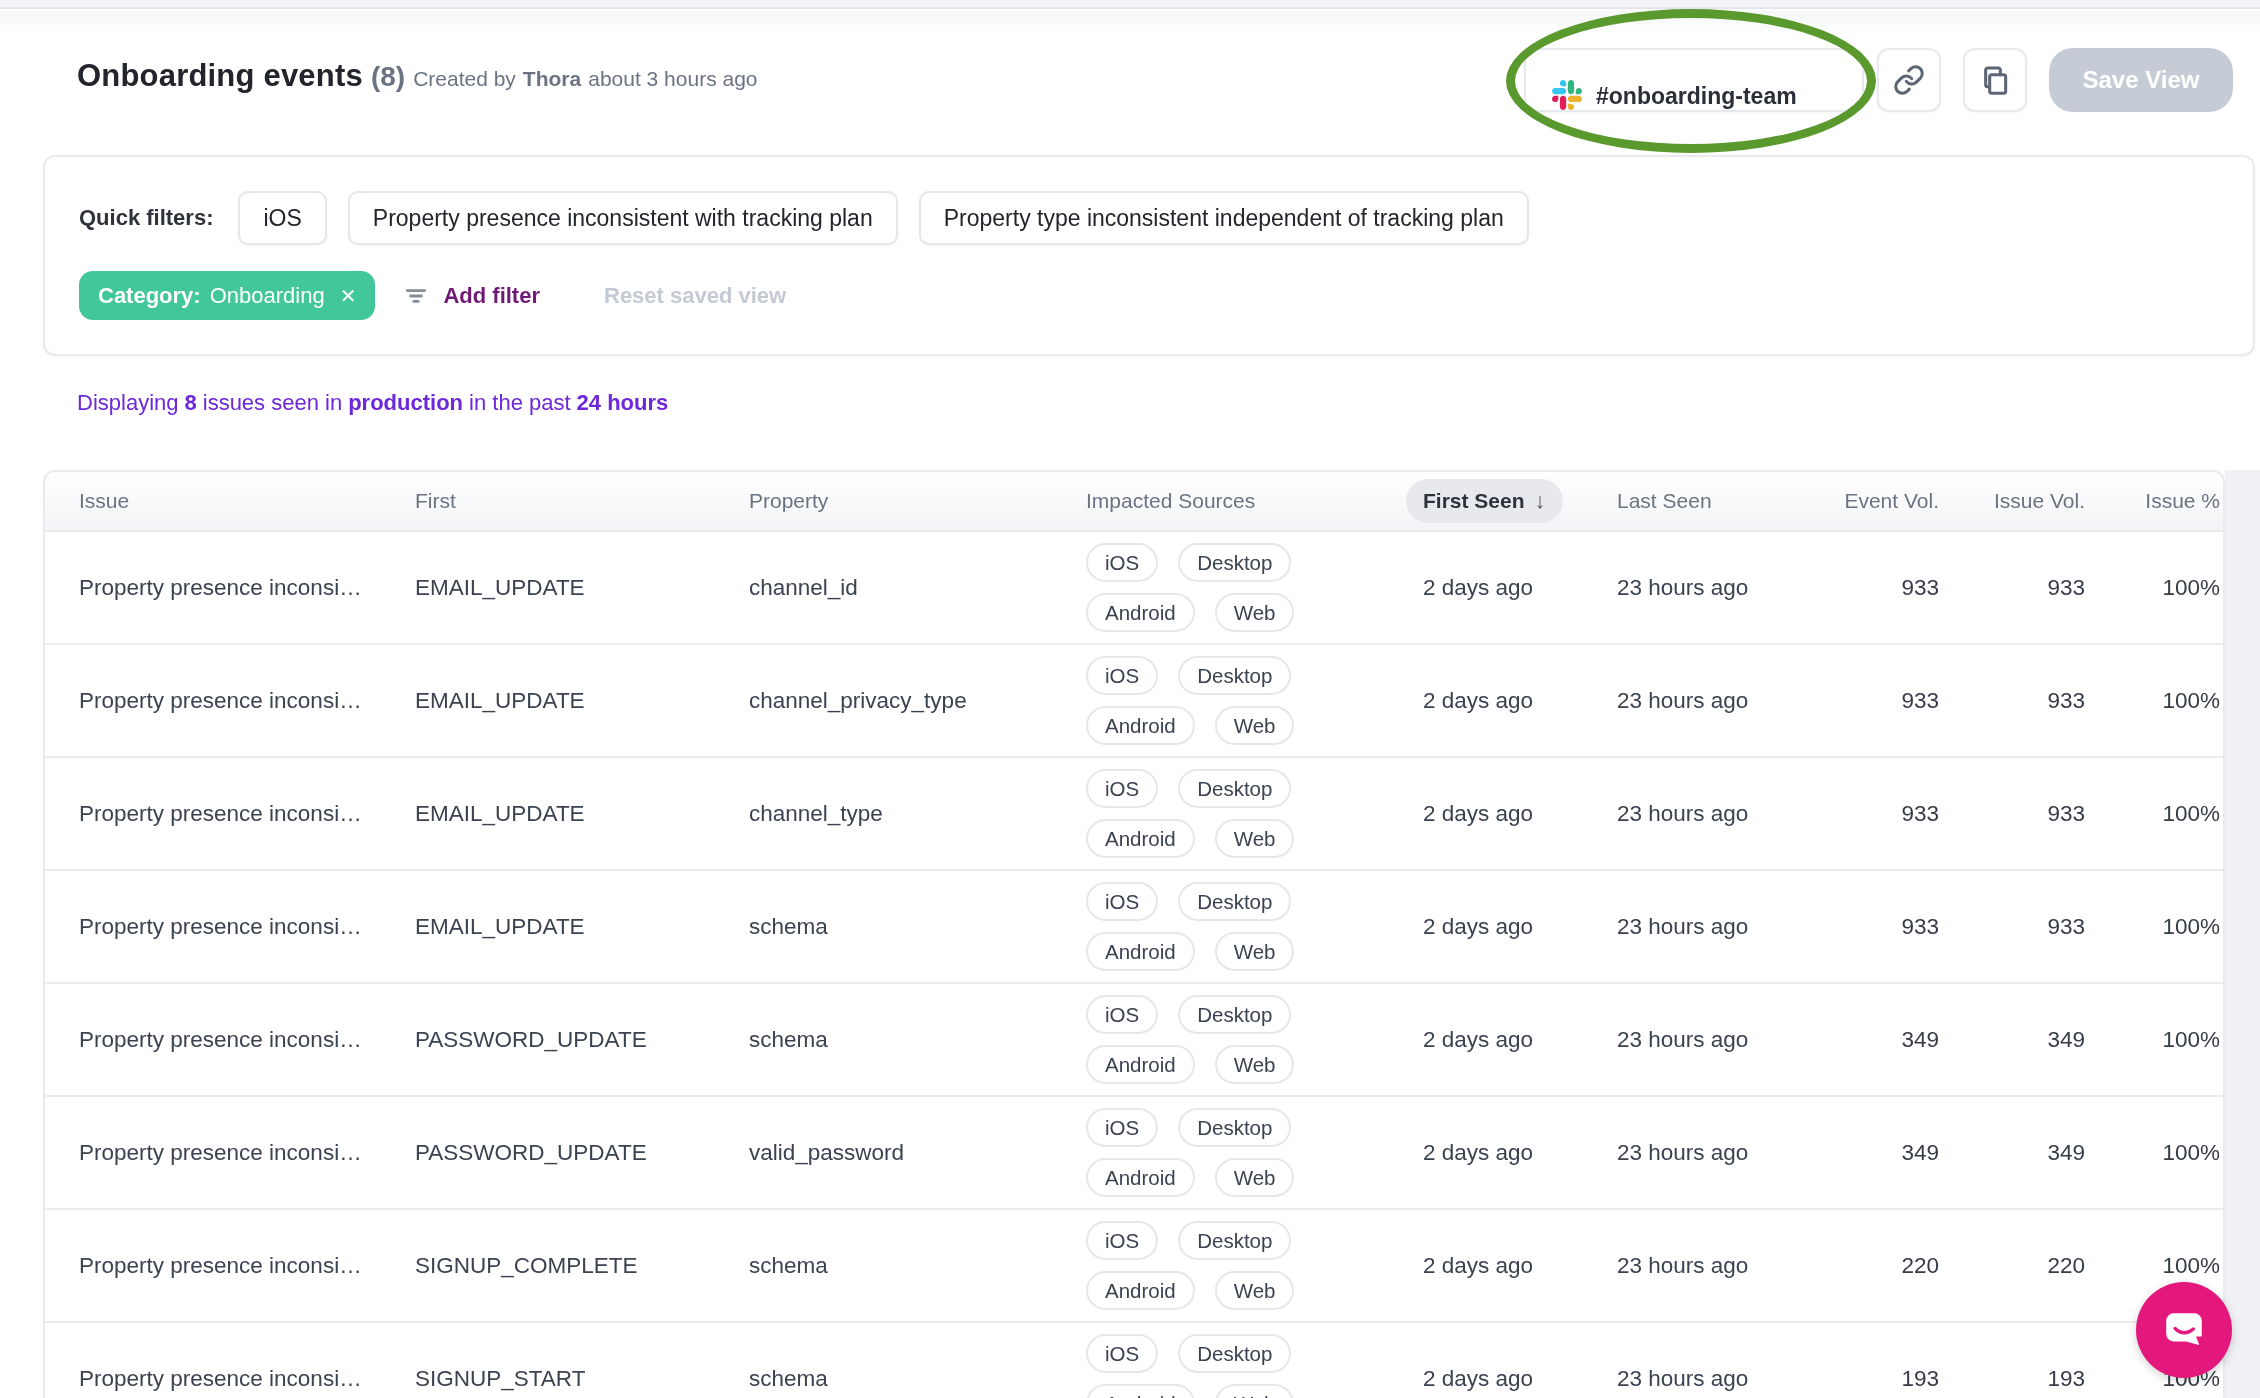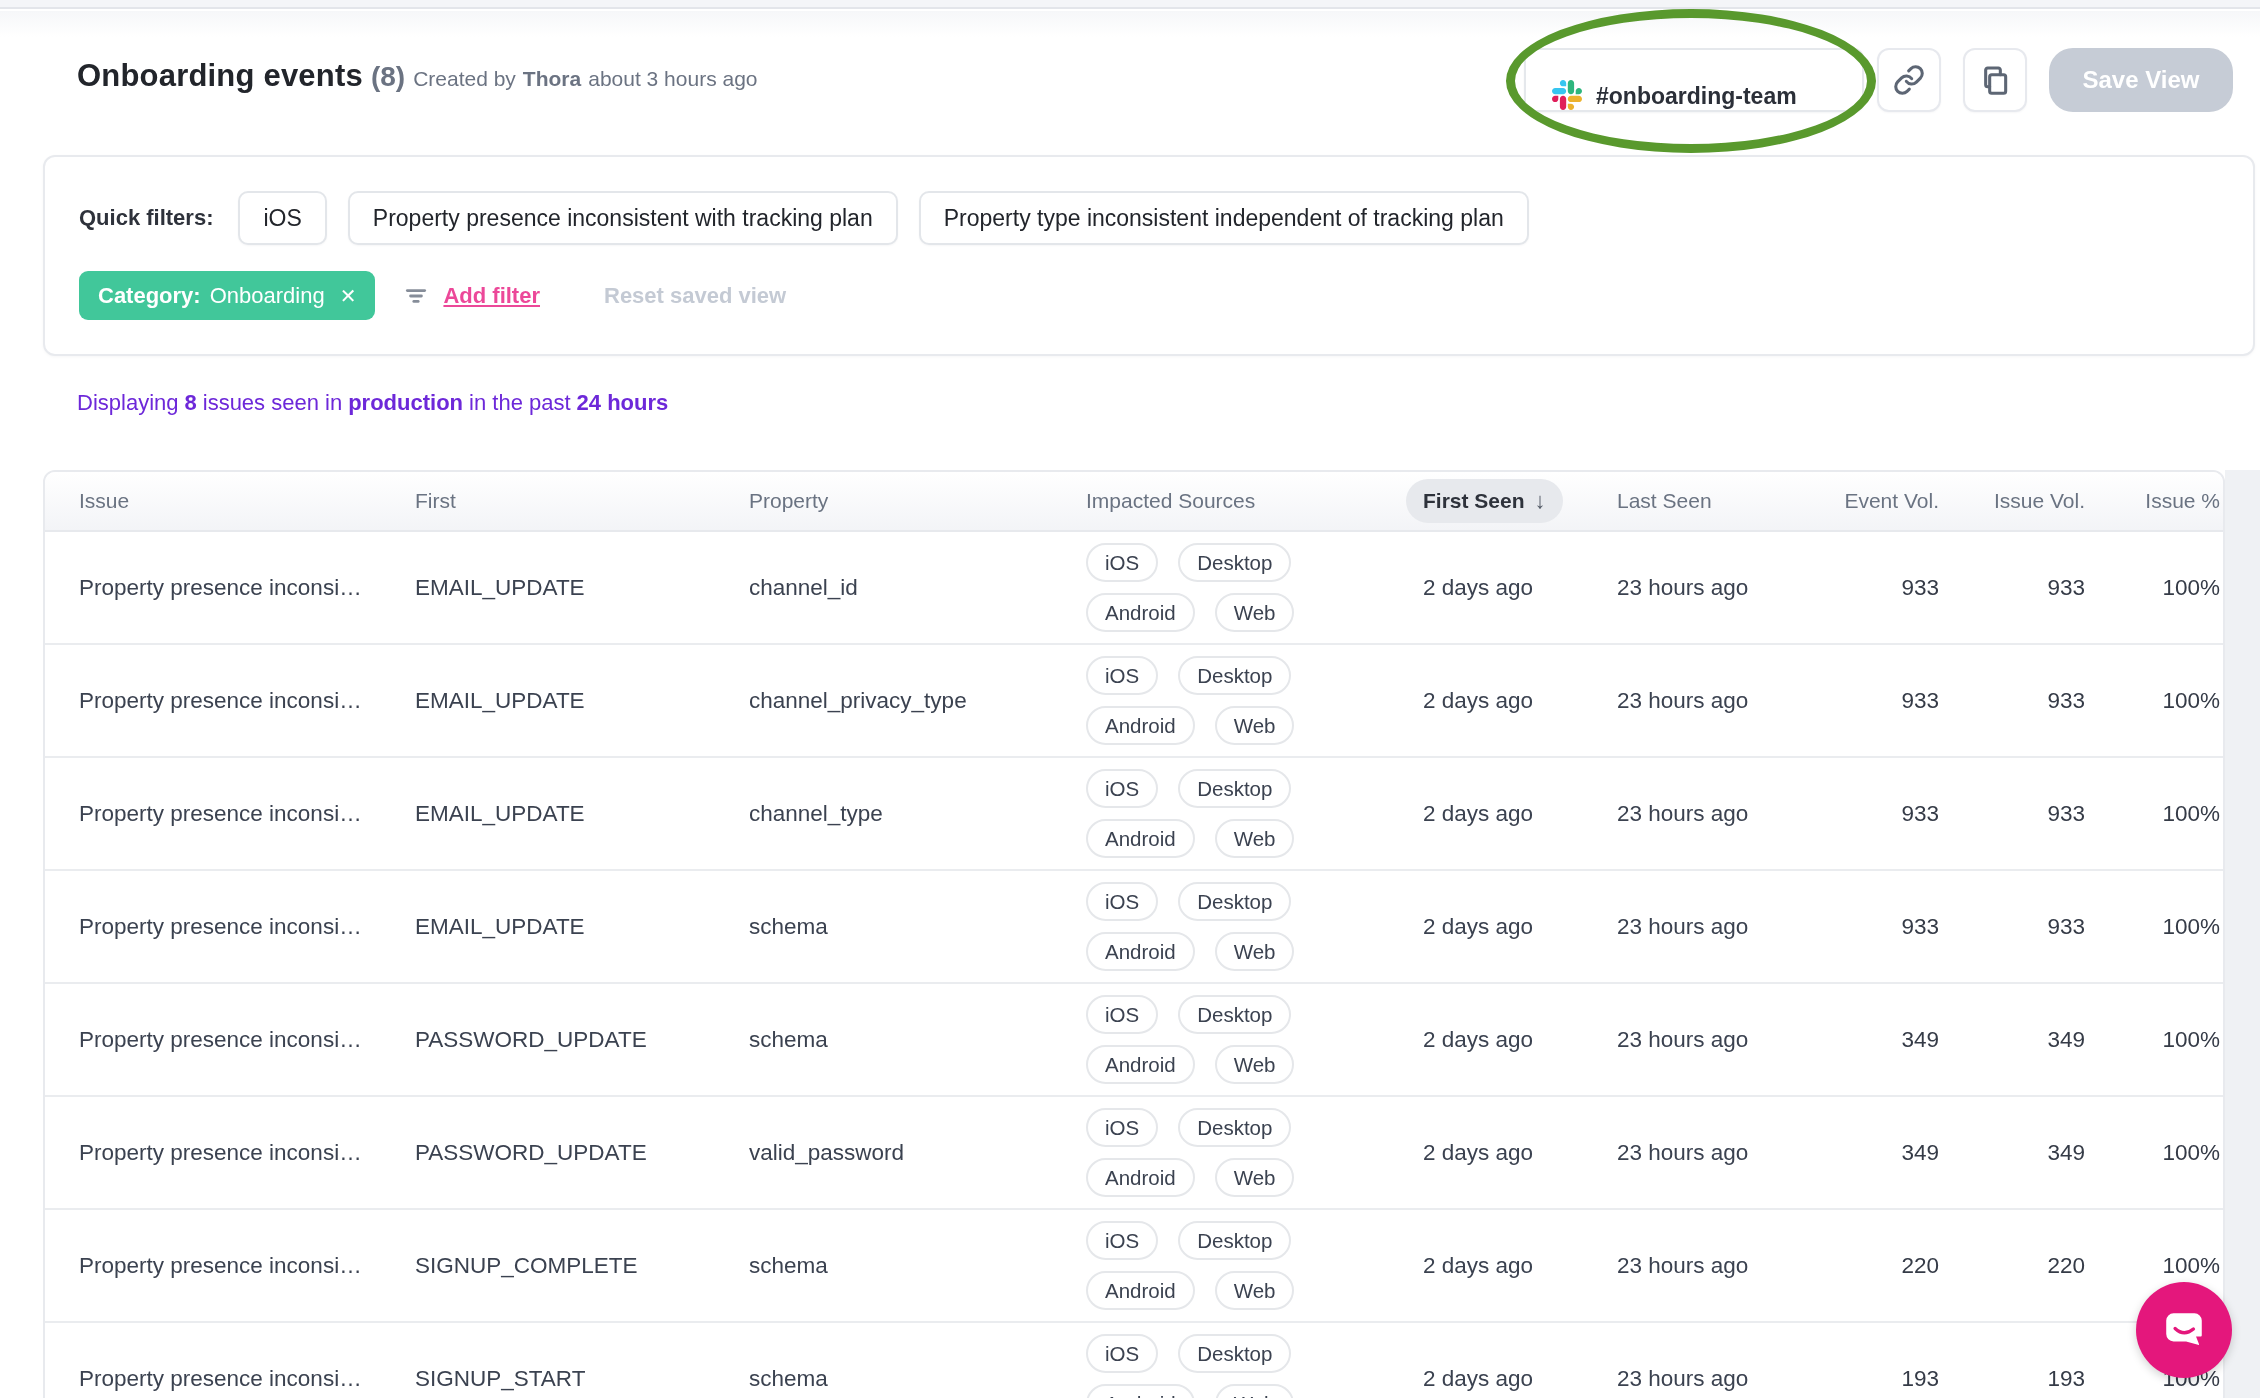--- a/index.html
+++ b/index.html
@@ -35,26 +35,26 @@
 
   
   .filters-card { position:absolute; left:43px; top:155px; width:2212px; height:201px;
     background:#fff; border:2px solid #e8eaee; border-radius:12px; box-shadow:0 1px 3px rgba(20,30,50,.04); }
   .qf-row { position:absolute; left:34px; top:34px; display:flex; align-items:center; gap:21px; }
   .qf-label { font-size:22px; font-weight:bold; color:#2e323b; margin-right:4px; }
   .qf-btn { height:54px; display:flex; align-items:center; padding:0 23px; background:#fff;
     border:2px solid #e3e6ea; border-radius:10px; font-size:23px; color:#22252b;
     box-shadow:0 1px 2px rgba(20,30,50,.04); cursor:pointer; white-space:nowrap; }
   .chip-row { position:absolute; left:34px; top:114px; display:flex; align-items:center; }
-  .chip { height:49px; background:#41c79a; border-radius:9px; display:flex; align-items:center;
+  .chip { height:49px; background:#41c79a; border-radius:14px; display:flex; align-items:center;
     gap:9px; padding:8px 19px; color:#fff; font-size:22px; cursor:default; }
   .chip .chip-key { font-weight:bold; }
   .chip .chip-close { font-size:20px; margin-left:6px; cursor:pointer; line-height:1; }
   .add-filter { display:flex; align-items:center; gap:14px; margin-left:28px; cursor:pointer; }
-  .add-filter .af-label { font-size:22px; font-weight:bold; color:#ec4899;text-decoration:underline; }
+  .add-filter .af-label { font-size:22px; font-weight:bold; color:#701a75; }
   .reset-link { margin-left:64px; font-size:22px; font-weight:bold; color:#c4cad4; cursor:default; }
 
   
   .summary { position:absolute; left:77px; top:390px; font-size:22px; color:#6d28d9; }
   .summary span { margin-right:6px; }
   .summary .b { font-weight:bold; }
 
   
   .table-card { position:absolute; left:43px; top:470px; width:2182px; height:940px;
     background:#fff; border:2px solid #e8eaee; border-radius:12px 12px 0 0; overflow:hidden; }

